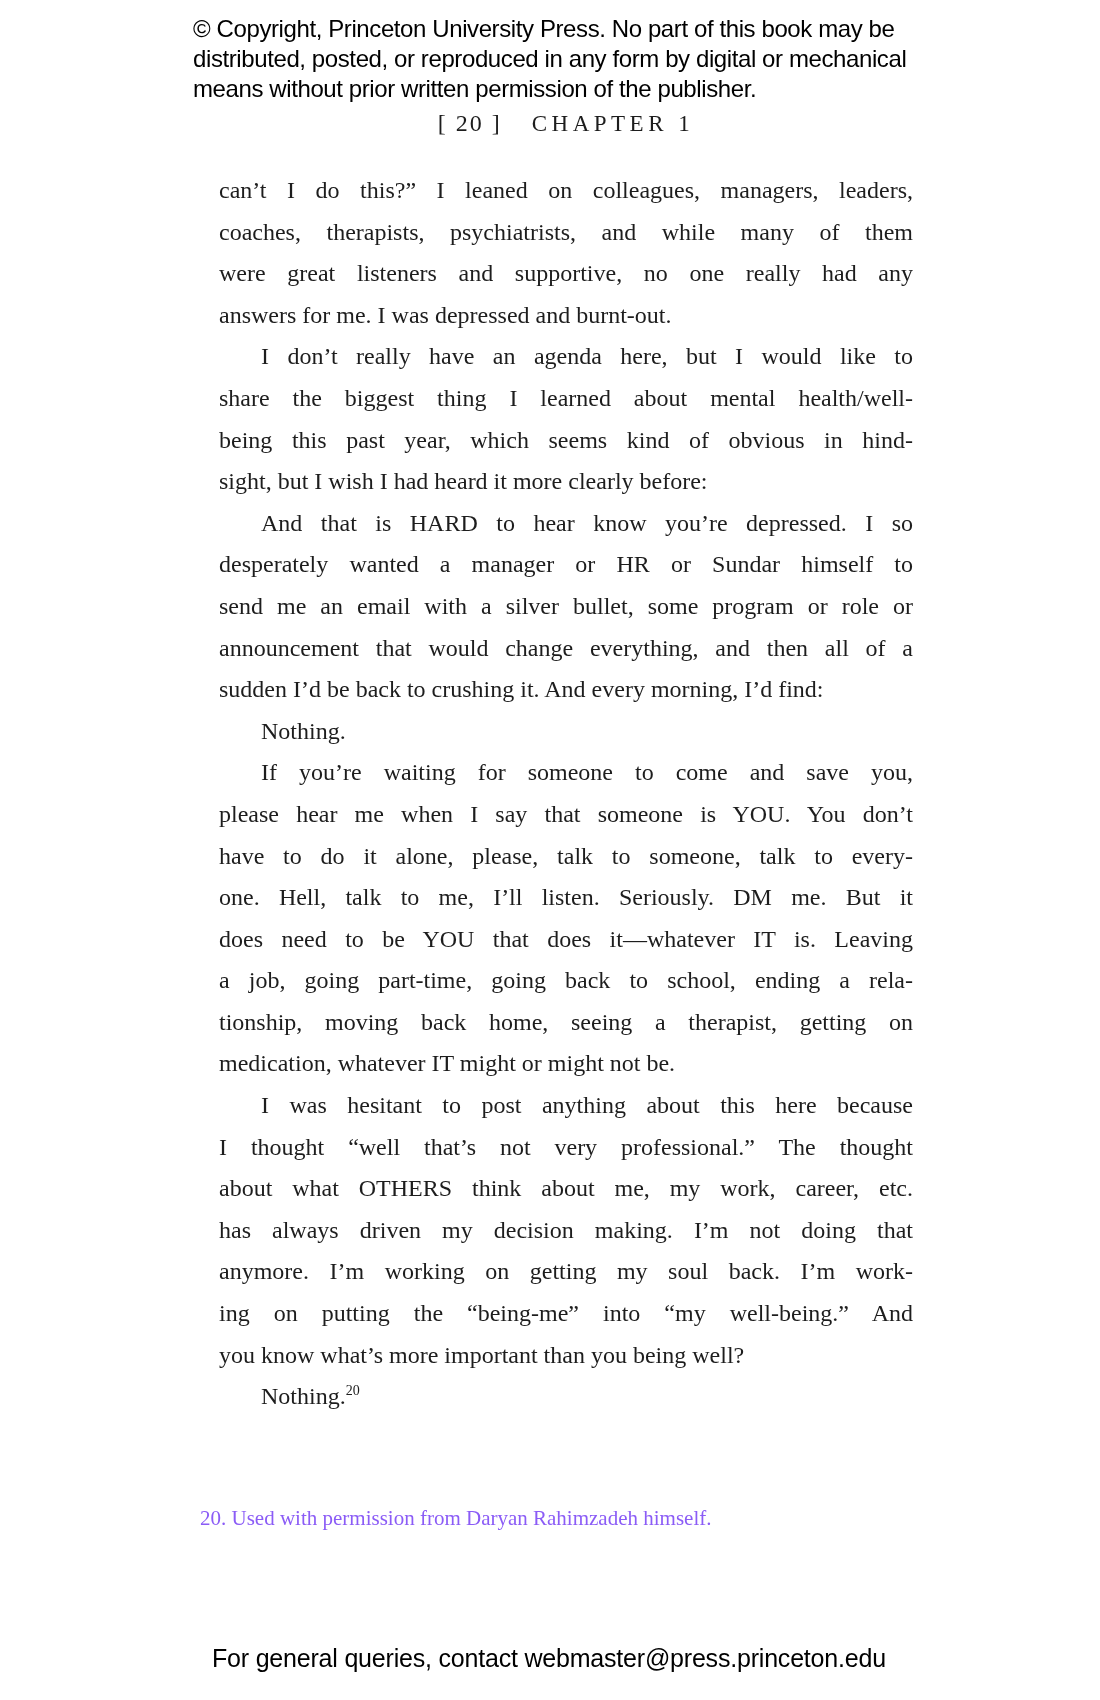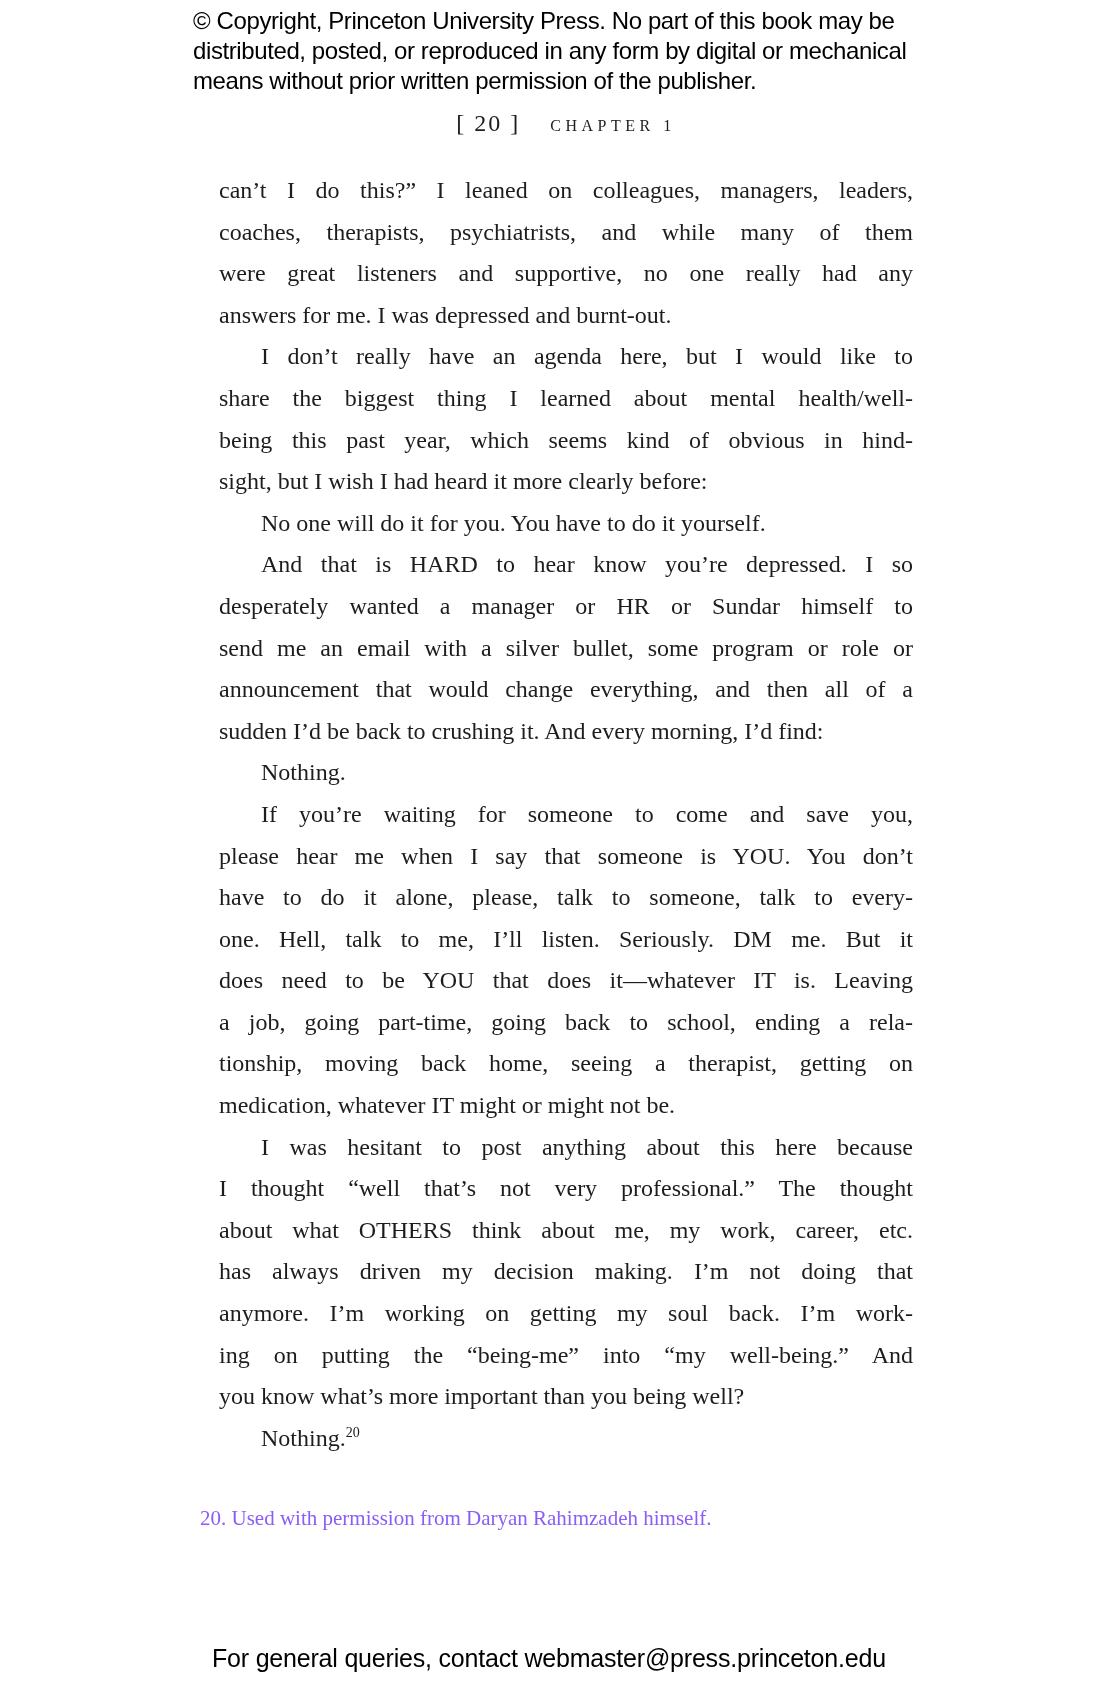--- a/index.html
+++ b/index.html
@@ -12,21 +12,21 @@
     width: 1100px;
     height: 1700px;
     background: #ffffff;
     overflow: hidden;
   }
 
   
   .copyright {
     position: absolute;
     left: 193px;
-    top: 6px;
+    top: 14px;
     font-family: "Liberation Sans", sans-serif;
     font-size: 24px;
     line-height: 30px;
     letter-spacing: -0.4px;
     color: #000000;
   }
   .copyright div { white-space: nowrap; }
 
   
   .running-header {
@@ -38,21 +38,21 @@
     font-family: "Liberation Serif", "DejaVu Serif", serif;
     color: #1d1d1d;
   }
   .running-header .pagenum {
     font-size: 24px;
     letter-spacing: 2px;
     margin-right: 30px;
     margin-left: 48px;
   }
   .running-header .chapter {
-    font-size: 16px;
+    font-size: 23px;
     letter-spacing: 4.5px;
   }
 
   
   .body-text {
     position: absolute;
     left: 219px;
     top: 170px;
     width: 694px;
     font-family: "Liberation Serif", "DejaVu Serif", serif;
@@ -118,21 +118,20 @@
 
   <div class="body-text">
       <div class="line">can’t I do this?” I leaned on colleagues, managers, leaders,</div>
       <div class="line">coaches, therapists, psychiatrists, and while many of them</div>
       <div class="line">were great listeners and supportive, no one really had any</div>
       <div class="line endline">answers for me. I was depressed and burnt-out.</div>
       <div class="line indent">I don’t really have an agenda here, but I would like to</div>
       <div class="line">share the biggest thing I learned about mental health/well-</div>
       <div class="line">being this past year, which seems kind of obvious in hind-</div>
       <div class="line endline">sight, but I wish I had heard it more clearly before:</div>
-      <div class="line indent endline">No one will do it for you. You have to do it yourself.</div>
       <div class="line indent">And that is HARD to hear know you’re depressed. I so</div>
       <div class="line">desperately wanted a manager or HR or Sundar himself to</div>
       <div class="line">send me an email with a silver bullet, some program or role or</div>
       <div class="line">announcement that would change everything, and then all of a</div>
       <div class="line endline">sudden I’d be back to crushing it. And every morning, I’d find:</div>
       <div class="line indent endline">Nothing.</div>
       <div class="line indent">If you’re waiting for someone to come and save you,</div>
       <div class="line">please hear me when I say that someone is YOU. You don’t</div>
       <div class="line">have to do it alone, please, talk to someone, talk to every-</div>
       <div class="line">one. Hell, talk to me, I’ll listen. Seriously. DM me. But it</div>

